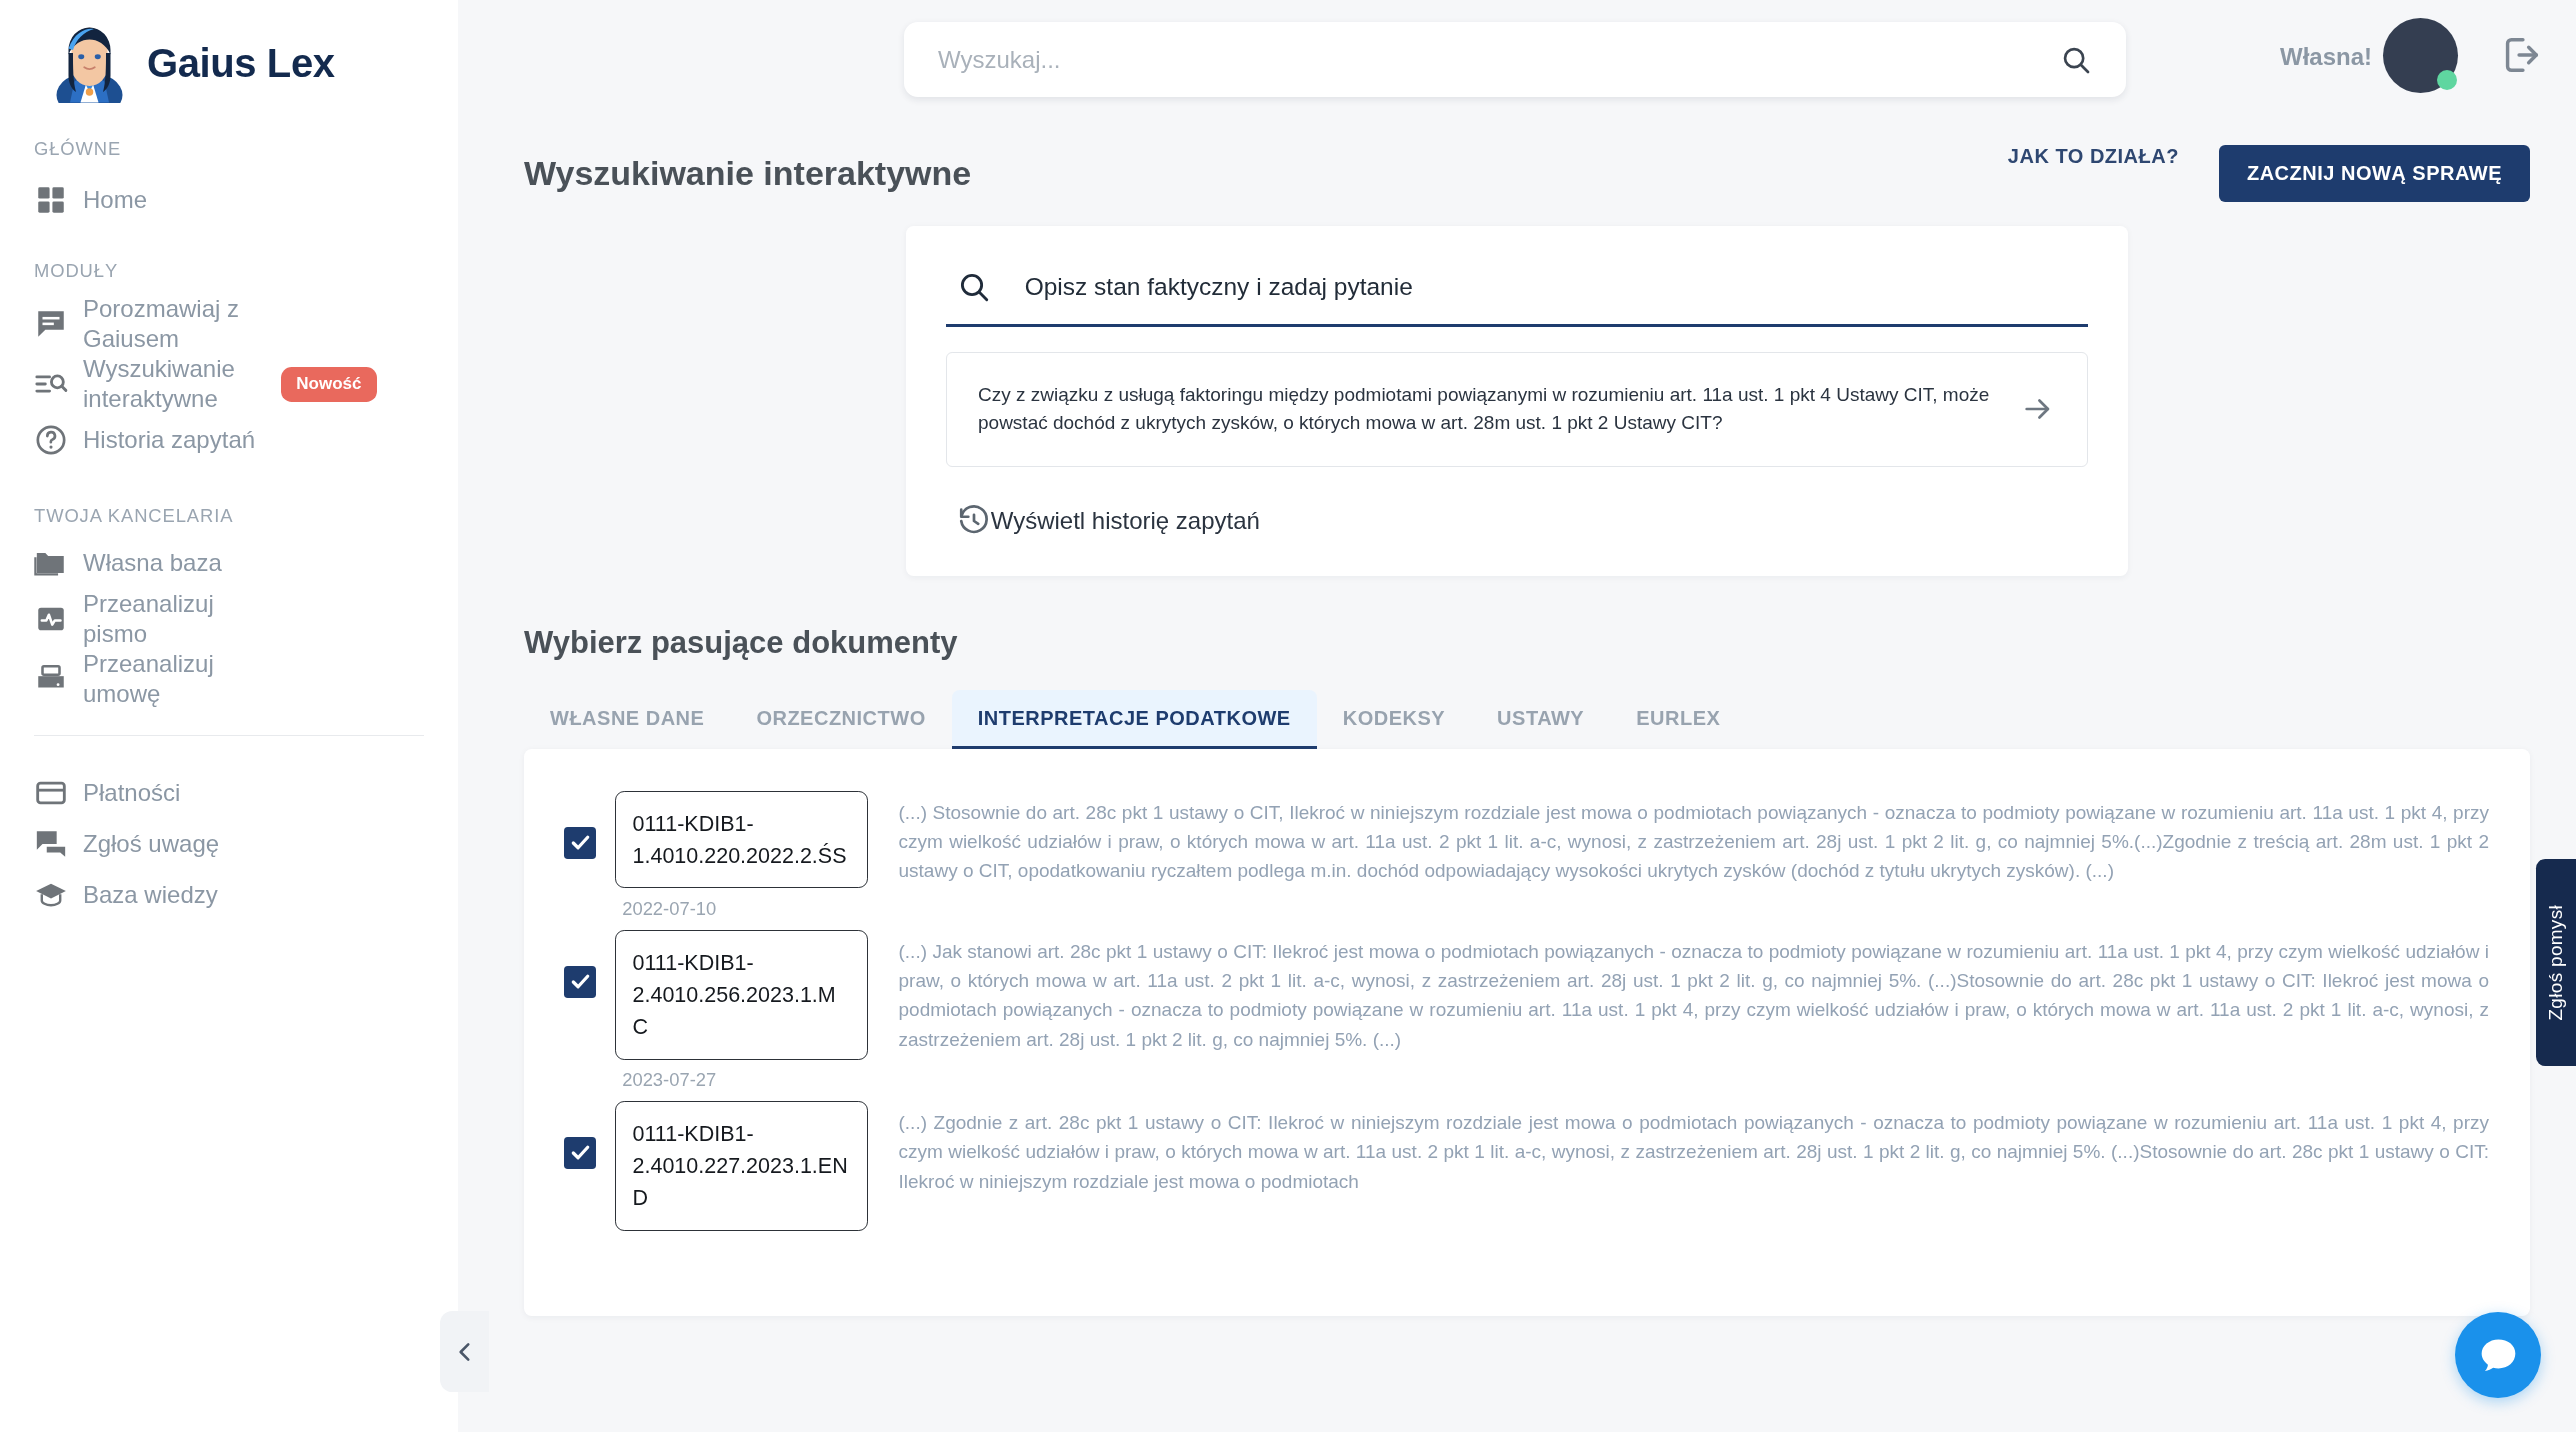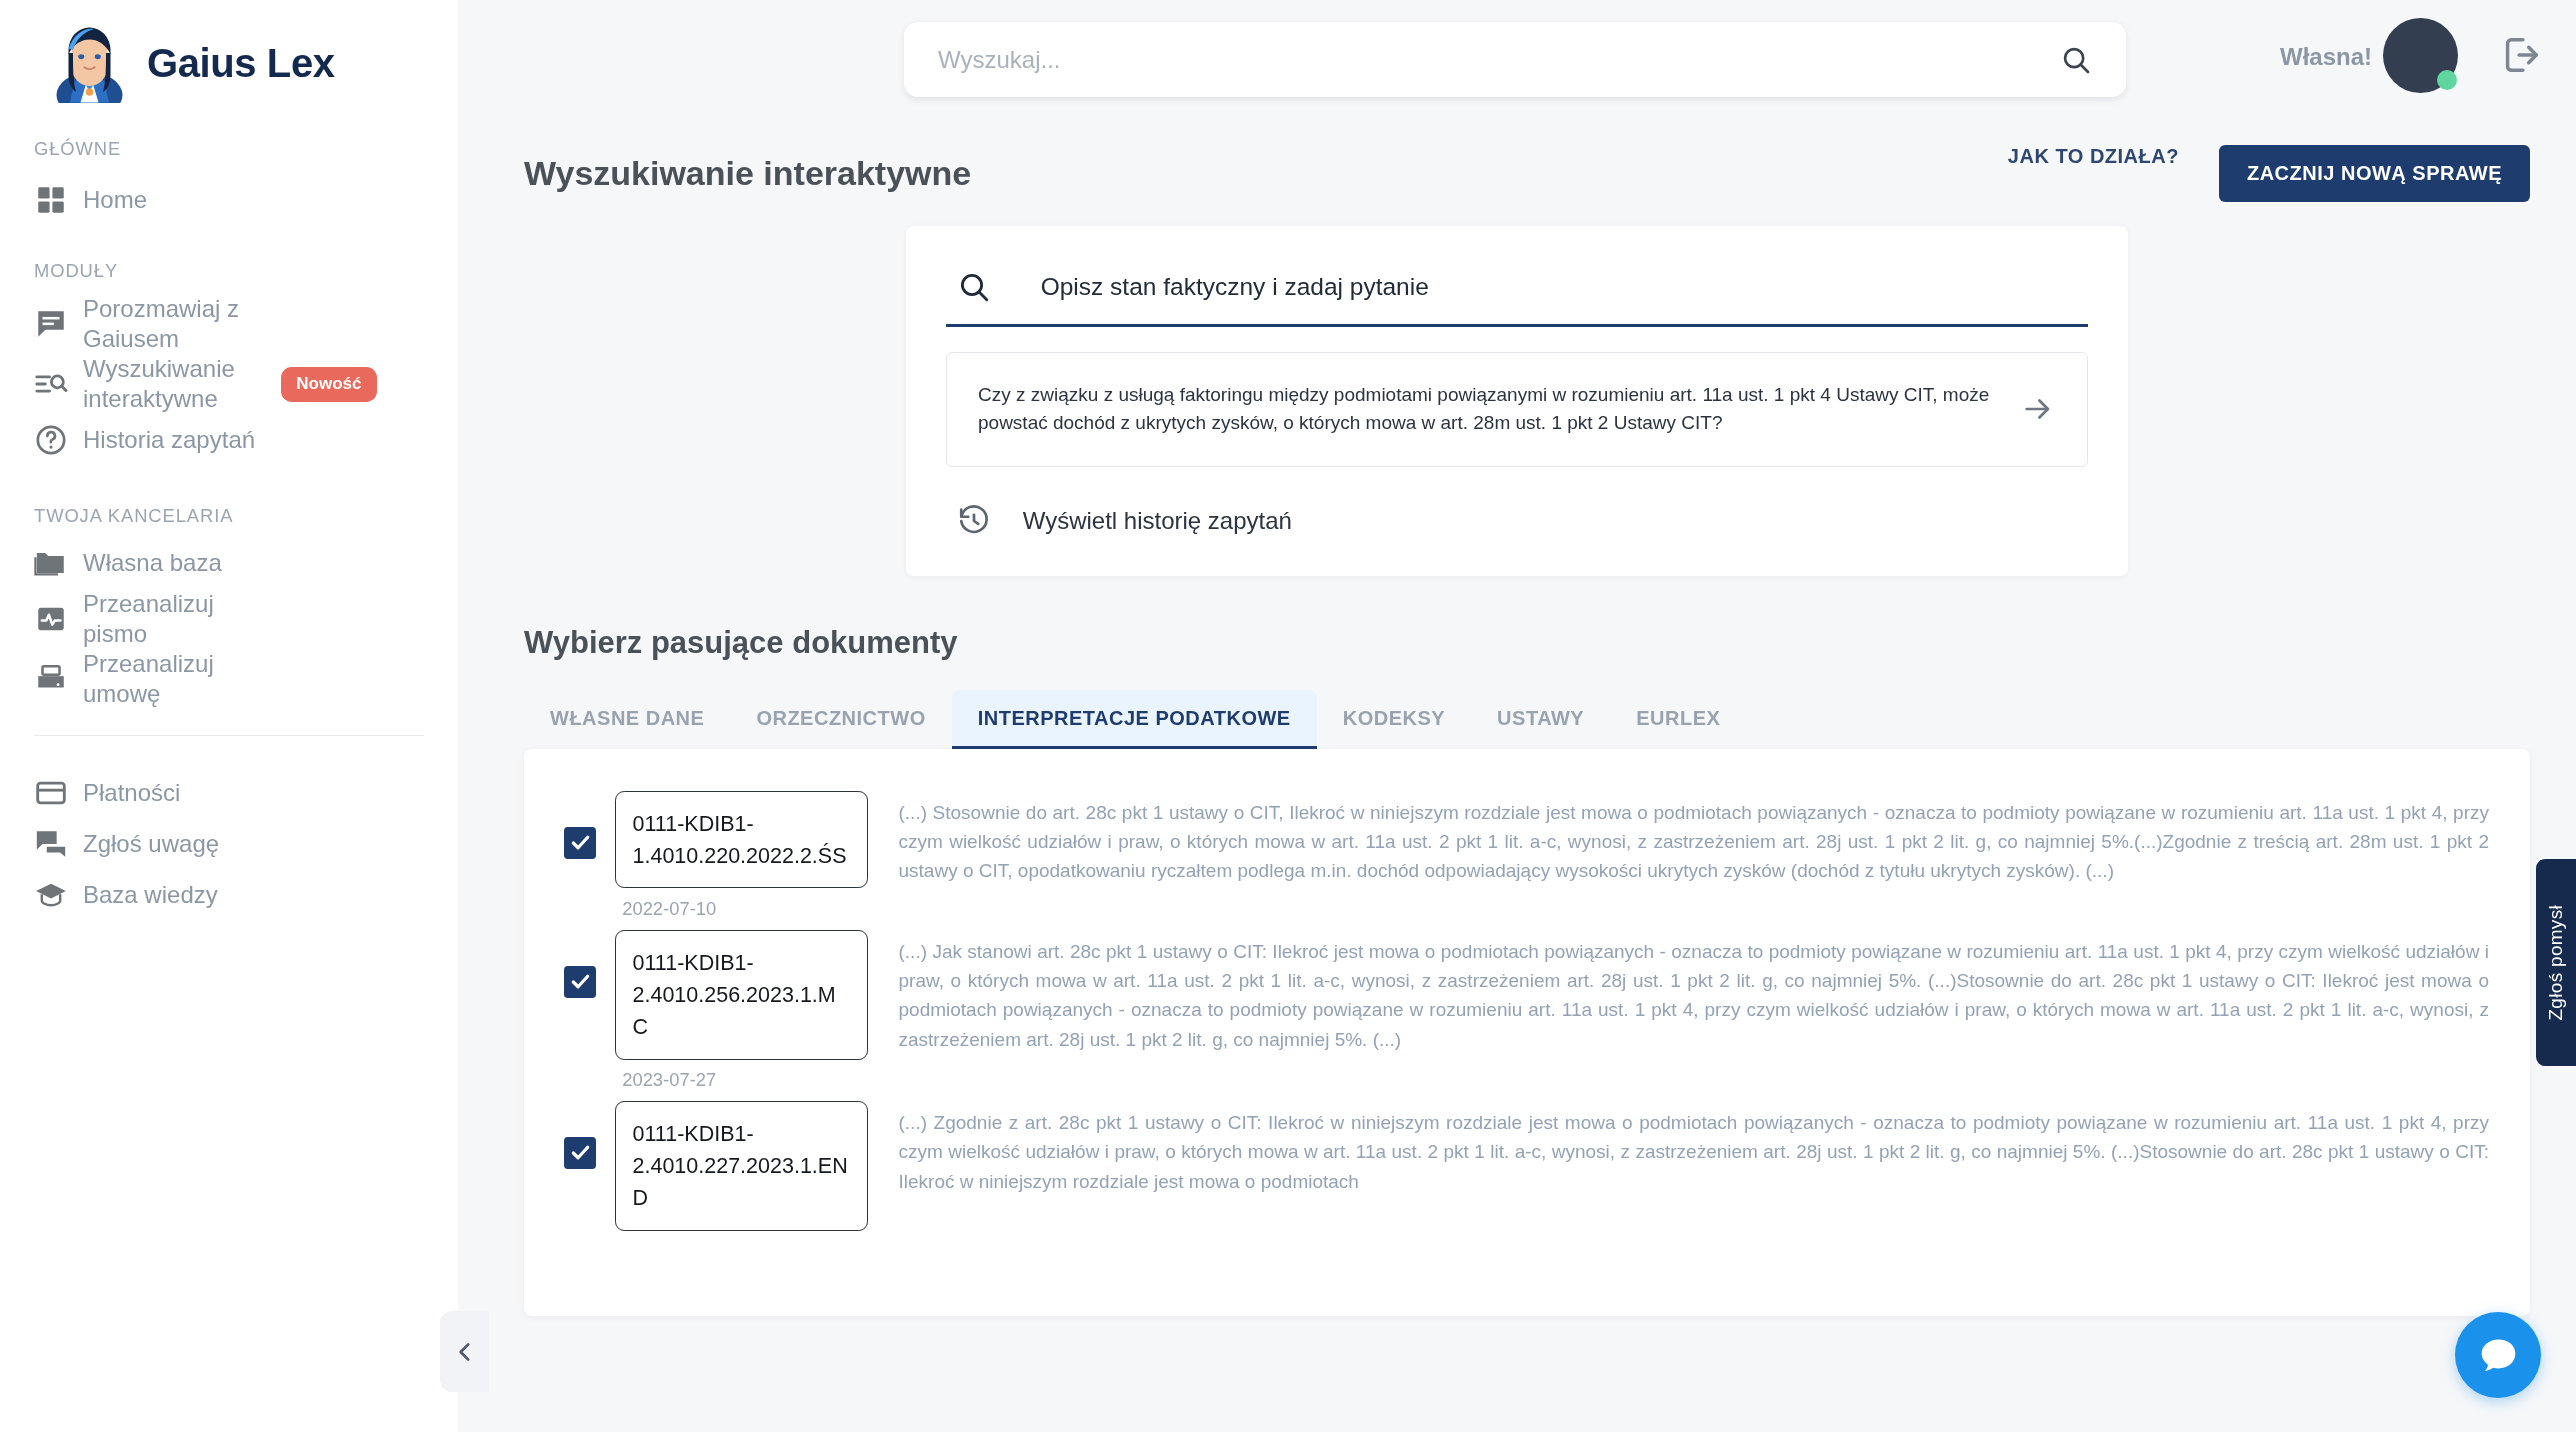--- a/index.html
+++ b/index.html
@@ -82,42 +82,42 @@
     background:#1e3c6e; color:#fff; border:none; border-radius:6.1px;
     font-size:20px; font-weight:bold; letter-spacing:0.5px;
     padding:17px 28px; cursor:pointer; font-family:"Liberation Sans", sans-serif;
   }
 
   .query-card {
     margin:24.5px auto 0; width:1222px; background:#fff; border-radius:7.7px;
     box-shadow:0 1.5px 6.1px rgba(20,30,60,.05); padding:44px 40px 38px;
   }
   .q-input-row {
-    display:flex; align-items:center; gap:50px;
+    display:flex; align-items:center; gap:34px;
     border-bottom:3.1px solid #1e3c6e; padding:0 6.1px 20px 10.7px;
   }
   .q-input-row .qi { color:#1f2b3a; flex:none; }
   .q-input-row .qi svg { width:34px; height:34px; display:block; }
   .q-input-row input {
     flex:1; border:none; outline:none; background:transparent;
     font-size:24.5px; color:#1f2b3a; font-family:"Liberation Sans", sans-serif;
   }
   .q-input-row input::placeholder { color:#222c38; }
 
   .suggestion {
     margin-top:24.5px; border:0.8px solid #e3e6ea; border-radius:6.1px;
     display:flex; align-items:center; gap:23px; padding:28px 32px 28px 31px;
     cursor:pointer;
   }
   .suggestion p { flex:1; font-size:19px; line-height:1.52; color:#2b3440; }
   .suggestion .arr { color:#6e7781; flex:none; }
   .suggestion .arr svg { width:34px; height:34px; display:block; }
 
   .history-row {
-    display:flex; align-items:center; gap:32px; padding:37px 6.1px 0 10.7px; cursor:pointer;
+    display:flex; align-items:center; padding:37px 6.1px 0 10.7px; cursor:pointer;
   }
   .history-row .hi { color:#5c6670; flex:none; }
   .history-row .hi svg { width:34px; height:34px; display:block; }
   .history-row span { font-size:24px; color:#2b3440; }
 
   .docs-title { font-size:31px; color:#4a5158; padding:49px 0 0 66px; }
 
   .tabs { display:flex; align-items:flex-end; gap:0; padding:29px 0 0 66px; }
   .tab {
     font-size:20px; font-weight:bold; letter-spacing:0.5px; color:#98a3af;

